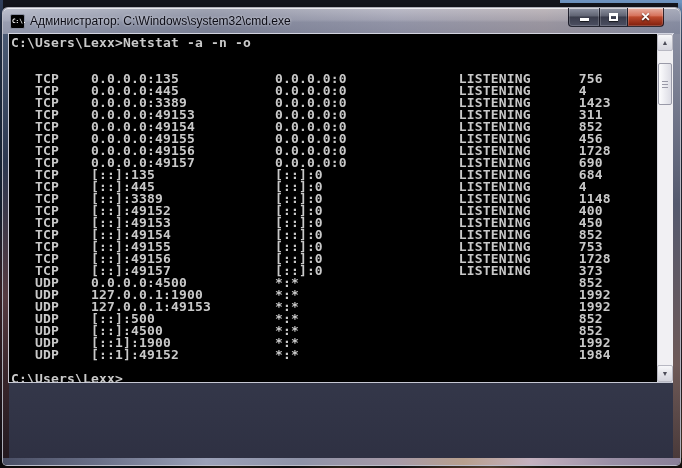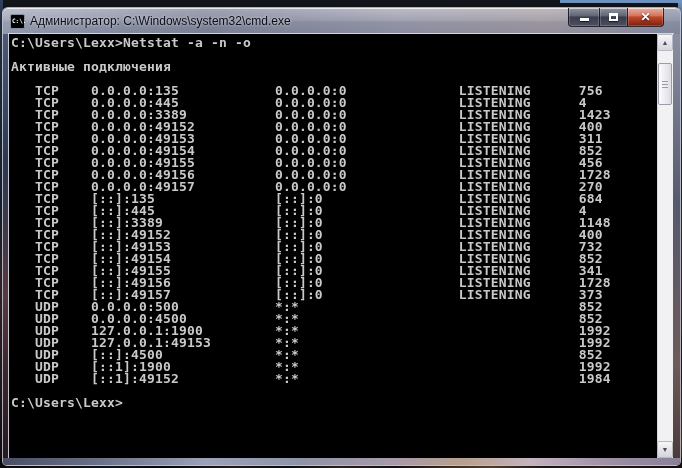--- a/index.html
+++ b/index.html
@@ -48,21 +48,21 @@
   .wbtn-max{width:29px;}
   .wbtn-close{width:36px;border-radius:0 0 4px 0;border-left:none;
     background:linear-gradient(180deg,#e8b0a2 0%,#d7745e 42%,#bd4a2e 50%,#8e2814 88%,#7a2010 100%);}
   .glyph-min{width:9px;height:3px;background:#fff;box-shadow:0 1px 1px rgba(0,0,0,.7);margin-top:5px;}
   .glyph-max{width:9px;height:8px;box-sizing:border-box;border:2px solid #fff;border-top-width:3px;
     box-shadow:0 1px 1px rgba(0,0,0,.6);background:transparent;}
   .glyph-close{color:#fff;font:bold 12px/12px "Liberation Sans",sans-serif;
     text-shadow:0 1px 2px rgba(0,0,0,.8);}
 
   
-  .client{position:absolute;left:6px;top:26px;width:664px;height:424px;background:#000;
+  .client{position:absolute;left:6px;top:26px;width:664px;height:348px;background:#000;
     outline:1px solid rgba(225,226,236,.85);}
   .term{position:absolute;left:0;top:0;width:648px;height:100%;overflow:hidden;
     padding:3px 0 0 2px;box-sizing:border-box;
     font-family:"DejaVu Sans Mono","Liberation Mono",monospace;
     font-size:13px;font-weight:bold;line-height:12px;letter-spacing:.17px;color:#c9c9c9;}
   .cline{height:12px;white-space:pre;}
 
   
   .scrollbar{position:absolute;right:0;top:0;width:16px;height:100%;background:#f1f0f3;
     box-shadow:inset 1px 0 0 #d8d8df;display:flex;flex-direction:column;}
@@ -102,45 +102,43 @@
     <div class="wbtn wbtn-close">
       <span class="glyph-close">✕</span>
     </div>
   </div>
 
   <div class="client">
 
     <div class="term">
       <div class="cline">C:\Users\Lexx&gt;Netstat -a -n -o</div>
       <div class="cline"></div>
-      <div class="cline">Активные подключения</div>
       <div class="cline"></div>
       <div>
           <div class="cline">   TCP    0.0.0.0:135            0.0.0.0:0              LISTENING      756</div>
           <div class="cline">   TCP    0.0.0.0:445            0.0.0.0:0              LISTENING      4</div>
           <div class="cline">   TCP    0.0.0.0:3389           0.0.0.0:0              LISTENING      1423</div>
-          <div class="cline">   TCP    0.0.0.0:49152          0.0.0.0:0              LISTENING      400</div>
           <div class="cline">   TCP    0.0.0.0:49153          0.0.0.0:0              LISTENING      311</div>
           <div class="cline">   TCP    0.0.0.0:49154          0.0.0.0:0              LISTENING      852</div>
           <div class="cline">   TCP    0.0.0.0:49155          0.0.0.0:0              LISTENING      456</div>
           <div class="cline">   TCP    0.0.0.0:49156          0.0.0.0:0              LISTENING      1728</div>
-          <div class="cline">   TCP    0.0.0.0:49157          0.0.0.0:0              LISTENING      270</div>
+          <div class="cline">   TCP    0.0.0.0:49157          0.0.0.0:0              LISTENING      690</div>
           <div class="cline">   TCP    [::]:135               [::]:0                 LISTENING      684</div>
           <div class="cline">   TCP    [::]:445               [::]:0                 LISTENING      4</div>
           <div class="cline">   TCP    [::]:3389              [::]:0                 LISTENING      1148</div>
           <div class="cline">   TCP    [::]:49152             [::]:0                 LISTENING      400</div>
-          <div class="cline">   TCP    [::]:49153             [::]:0                 LISTENING      732</div>
+          <div class="cline">   TCP    [::]:49153             [::]:0                 LISTENING      450</div>
           <div class="cline">   TCP    [::]:49154             [::]:0                 LISTENING      852</div>
-          <div class="cline">   TCP    [::]:49155             [::]:0                 LISTENING      341</div>
+          <div class="cline">   TCP    [::]:49155             [::]:0                 LISTENING      753</div>
           <div class="cline">   TCP    [::]:49156             [::]:0                 LISTENING      1728</div>
           <div class="cline">   TCP    [::]:49157             [::]:0                 LISTENING      373</div>
-          <div class="cline">   UDP    0.0.0.0:500            *:*                                   852</div>
           <div class="cline">   UDP    0.0.0.0:4500           *:*                                   852</div>
           <div class="cline">   UDP    127.0.0.1:1900         *:*                                   1992</div>
           <div class="cline">   UDP    127.0.0.1:49153        *:*                                   1992</div>
+          <div class="cline">   UDP    [::]:500               *:*                                   852</div>
           <div class="cline">   UDP    [::]:4500              *:*                                   852</div>
           <div class="cline">   UDP    [::1]:1900             *:*                                   1992</div>
           <div class="cline">   UDP    [::1]:49152            *:*                                   1984</div>
         </div>
       <div class="cline"></div>
       <div class="cline">C:\Users\Lexx&gt;</div>
     </div>
 
     <div class="scrollbar">
       <div class="sb-btn">▲</div>

